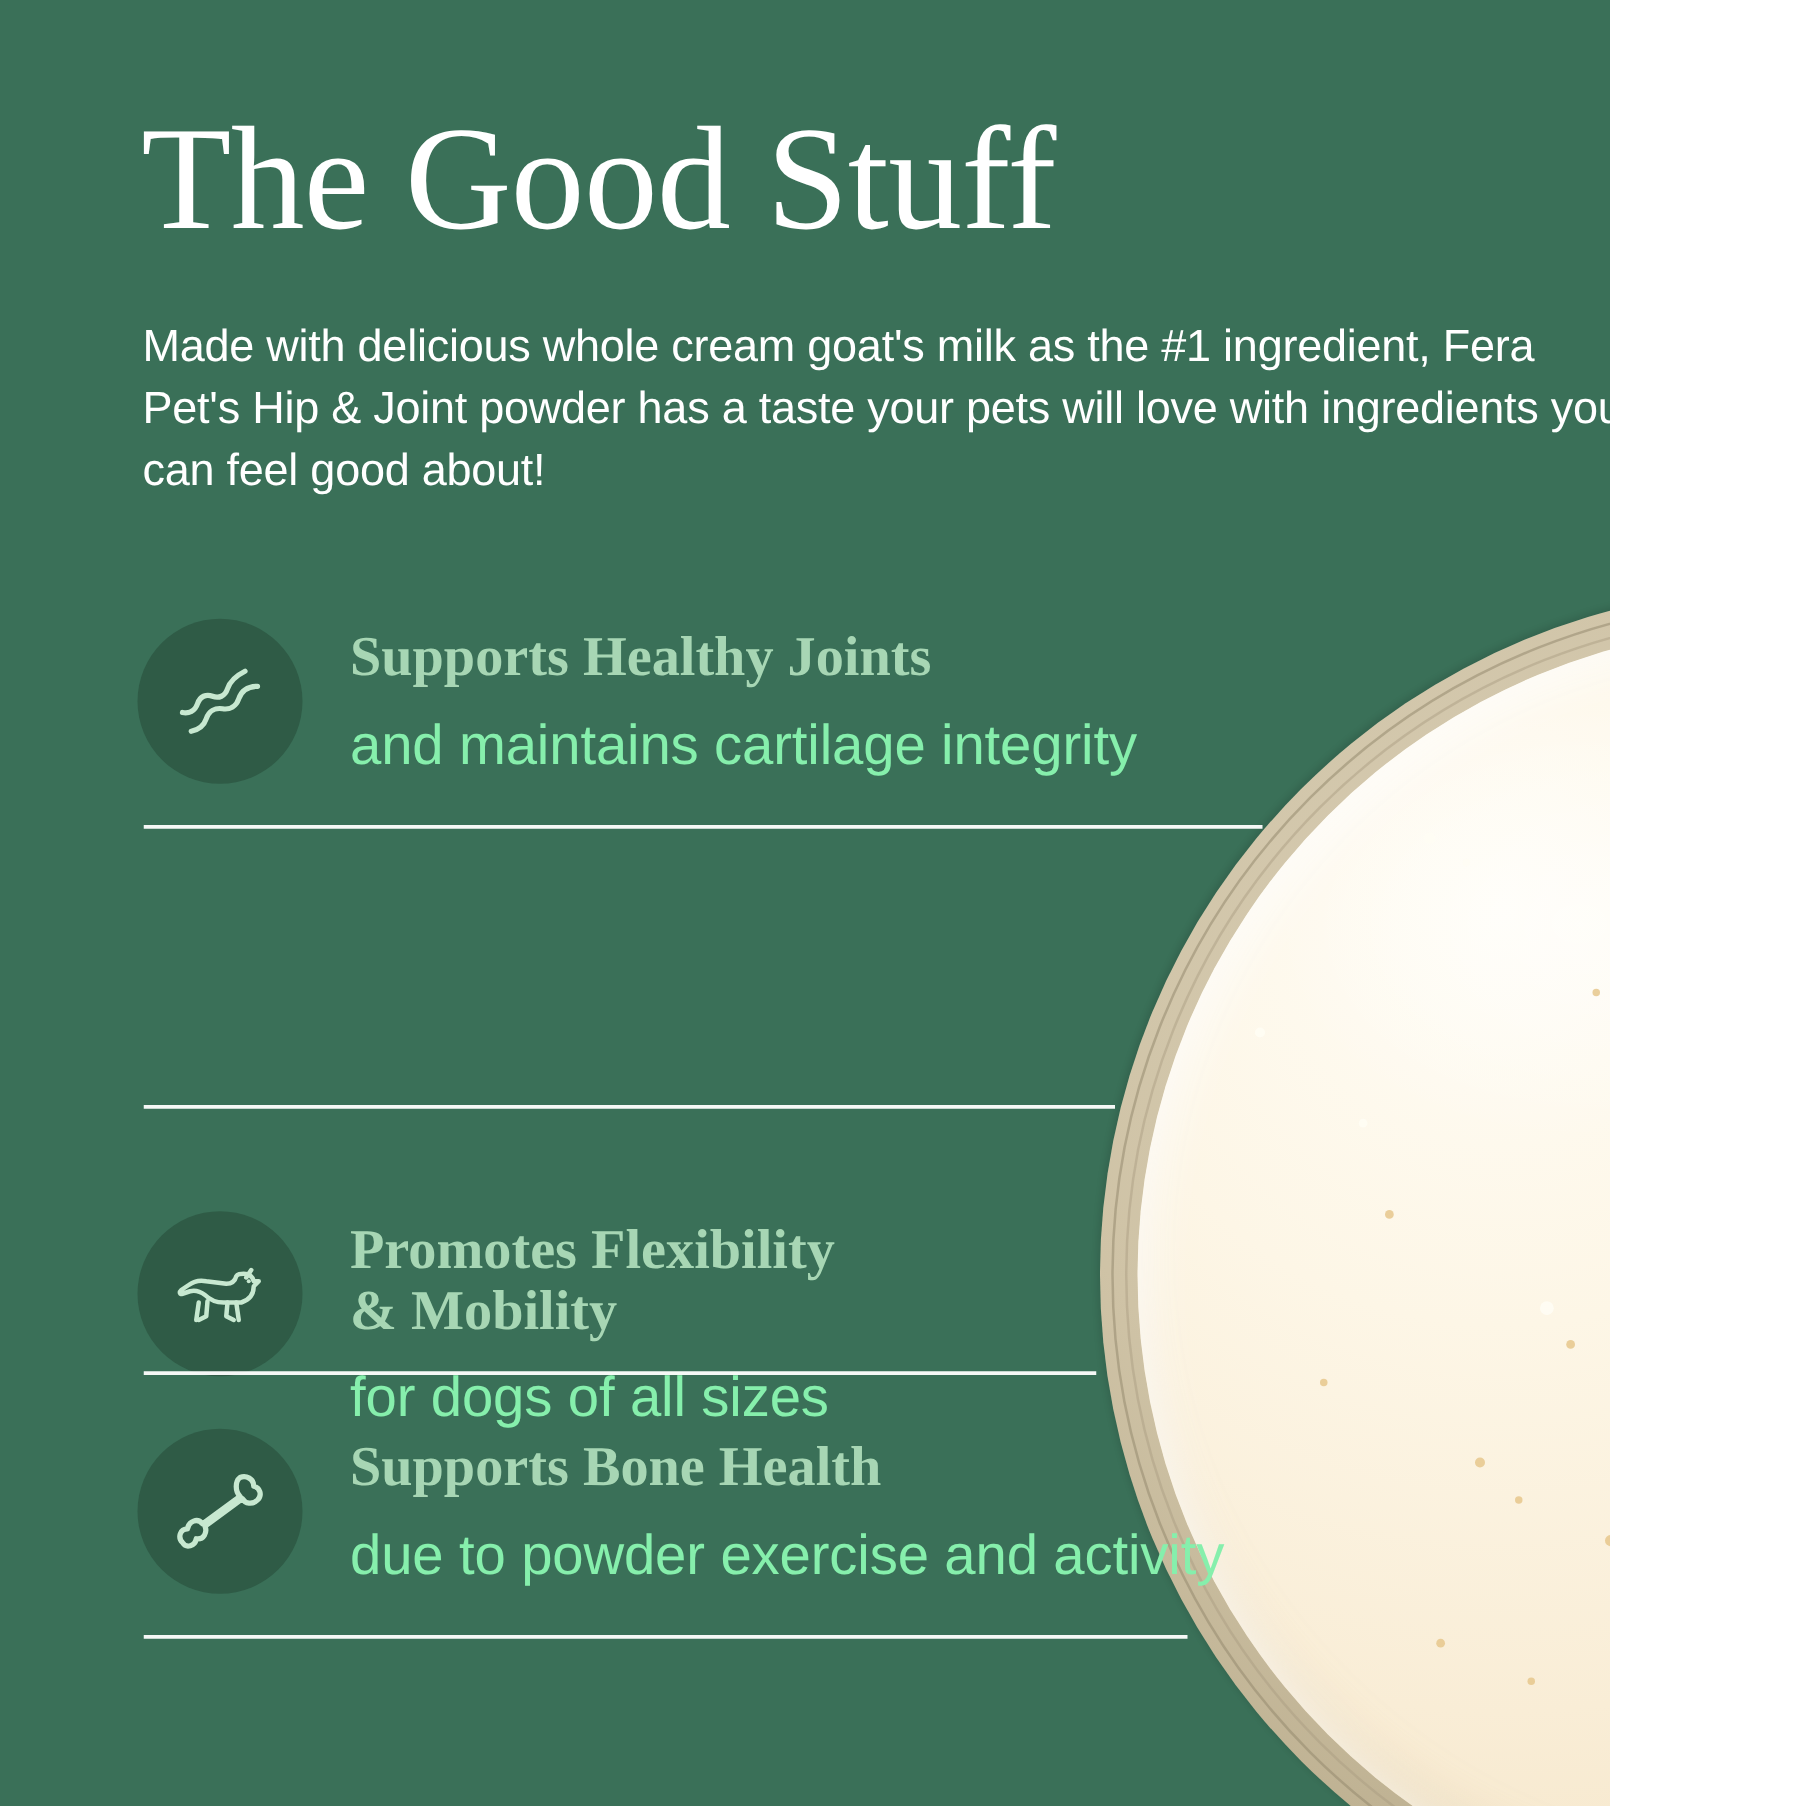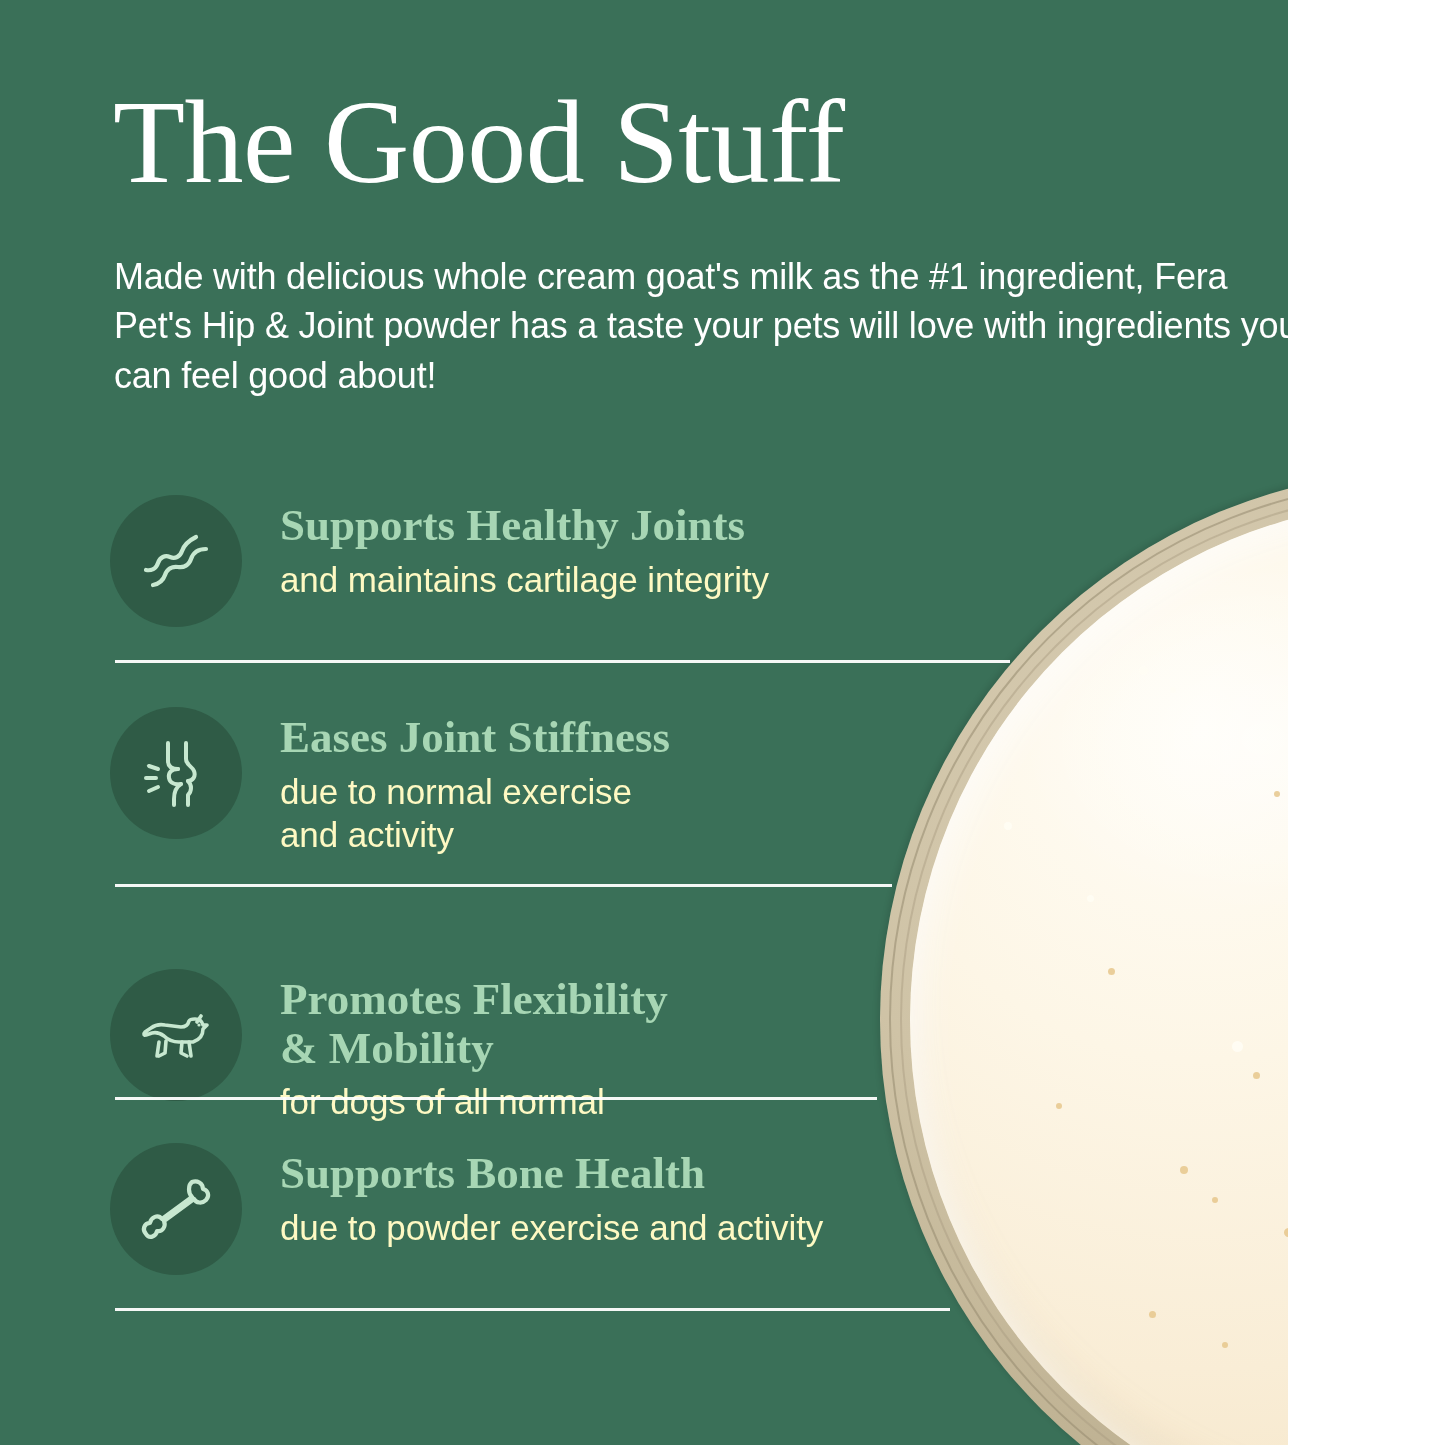--- a/index.html
+++ b/index.html
@@ -118,24 +118,24 @@
   .benefit-text { margin-left: 38px; padding-top: 6px; }
   .b-head {
     font-family: "Liberation Serif", serif;
     font-weight: 700;
     font-size: 45px;
     line-height: 1.08;
     color: #a7d6b4;
     letter-spacing: 0px;
   }
   .b-sub {
-    font-size: 35px;
+    font-size: 45px;
     line-height: 1.25;
-    color: #fef9c3;
-    margin-top: 8px;
+    color: #86efac;
+    margin-top: 18px;
     letter-spacing: -0.1px;
   }
 
   
   .divider {
     position: absolute;
     left: 115px;
     height: 3px;
     background: #ffffff;
     opacity: 0.95;
@@ -190,57 +190,39 @@
         <path d="M68 26 C60 26 55 30 53 36 C51 42 46 45 40 44 C34 43 29 46 27 52 C25 58 20 61 15 62"></path>
       </svg>
     </div>
     <div class="benefit-text">
       <div class="b-head">Supports Healthy Joints</div>
       <div class="b-sub">and maintains cartilage integrity</div>
     </div>
   </div>
   <div class="divider" style="top:660px;width:895px;"></div>
 
-  <div class="benefit" style="top:707px;">
-    <div class="badge">
-      <svg width="76" height="76" viewBox="0 0 76 76" fill="none" stroke="#c7e8d0" stroke-width="4" stroke-linecap="round" stroke-linejoin="round">
-        <path d="M30 8 L30 26 C30 32 34 34 40 34"></path>
-        <path d="M48 8 L48 24 C48 30 54 31 56 36 C58 41 55 46 50 46"></path>
-        <path d="M40 34 C33 34 30 38 31 43 C32 48 37 50 43 49"></path>
-        <path d="M50 46 C54 50 54 56 50 60 L50 70"></path>
-        <path d="M43 49 C38 52 36 58 36 64 L36 70"></path>
-        <path d="M20 34 L11 31"></path>
-        <path d="M18 43 L8 43"></path>
-        <path d="M20 52 L11 56"></path>
-      </svg>
-    </div>
-    <div class="benefit-text">
-      <div class="b-head">Eases Joint Stiffness</div>
-      <div class="b-sub">due to normal exercise<br>and activity</div>
-    </div>
-  </div>
   <div class="divider" style="top:884px;width:777px;"></div>
 
   <div class="benefit" style="top:969px;">
     <div class="badge">
       <svg width="82" height="82" viewBox="0 0 82 82" fill="none" stroke="#c7e8d0" stroke-width="3.6" stroke-linecap="round" stroke-linejoin="round">
         <path d="M60 25 C64 25 67 27 68 31 L72 31 L68 35 C68 42 64 46 58 48 L44 48 C38 48 33 46 29 42
                  C25 39 21 38 17 39 L11 41 C9 42 8 40 10 38 L16 34 C20 31 25 30 30 31
                  L46 33 C50 33 53 31 54 27 C55 25 57 25 60 25 Z"></path>
         <path d="M24 48 L22 62"></path>
         <path d="M31 47 L30 59 L24 62"></path>
         <path d="M54 48 L56 62"></path>
         <path d="M47 48 L46 59 L52 62"></path>
         <path d="M62 28 L66 22"></path>
         <circle cx="64" cy="31" r="1.6" fill="#c7e8d0" stroke="none"></circle>
       </svg>
     </div>
     <div class="benefit-text">
       <div class="b-head">Promotes Flexibility<br>&amp; Mobility</div>
-      <div class="b-sub">for dogs of all normal</div>
+      <div class="b-sub">for dogs of all sizes</div>
     </div>
   </div>
   <div class="divider" style="top:1097px;width:762px;"></div>
 
   <div class="benefit" style="top:1143px;">
     <div class="badge">
       <svg width="80" height="80" viewBox="0 0 80 80" fill="none" stroke="#c7e8d0" stroke-width="4.2" stroke-linecap="round" stroke-linejoin="round">
         <path d="M56 13 C61 11 67 14 67 20 C72 21 74 27 70 31 C66 35 60 34 58 30 L28 52
                  C30 57 27 63 21 62 C20 68 13 70 10 65 C6 61 8 54 14 54 C15 48 22 45 26 50 L56 28
                  C52 24 52 16 56 13 Z"></path>

